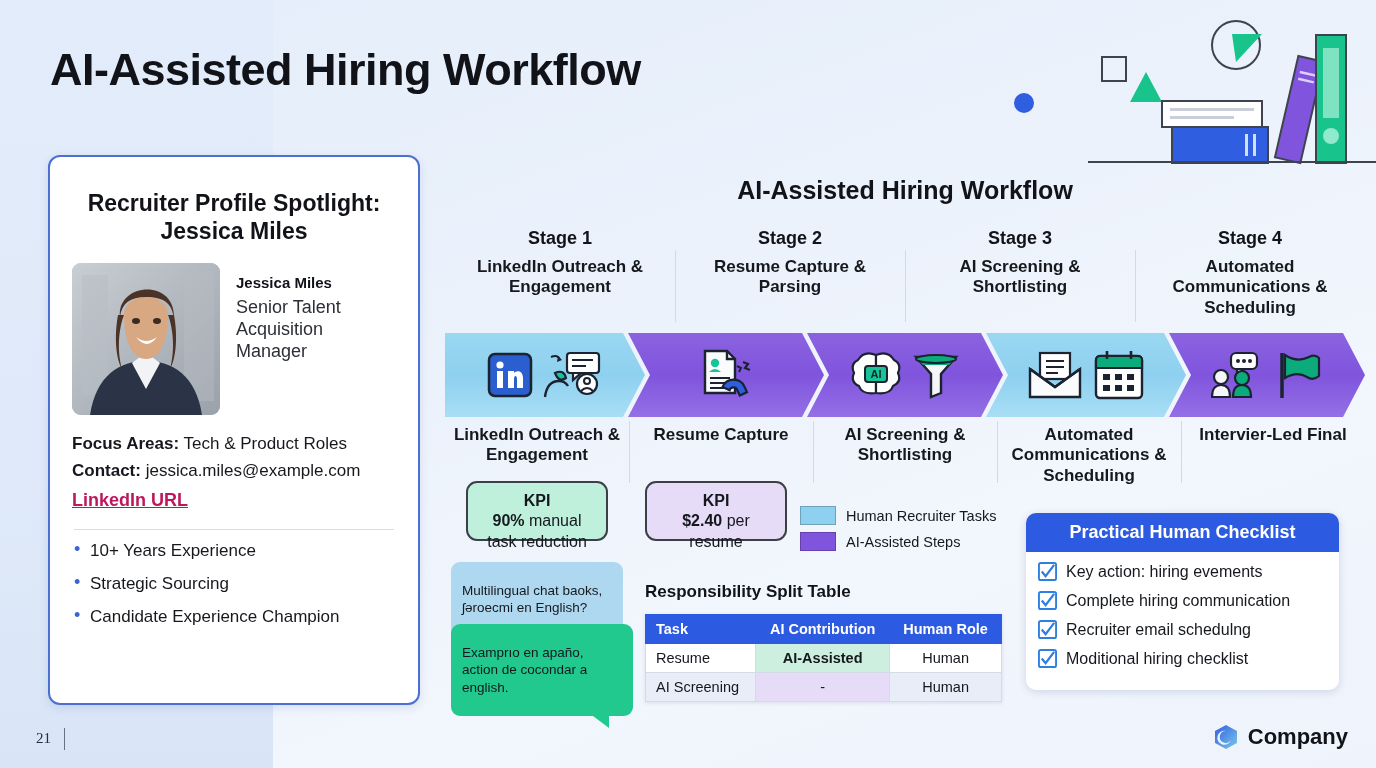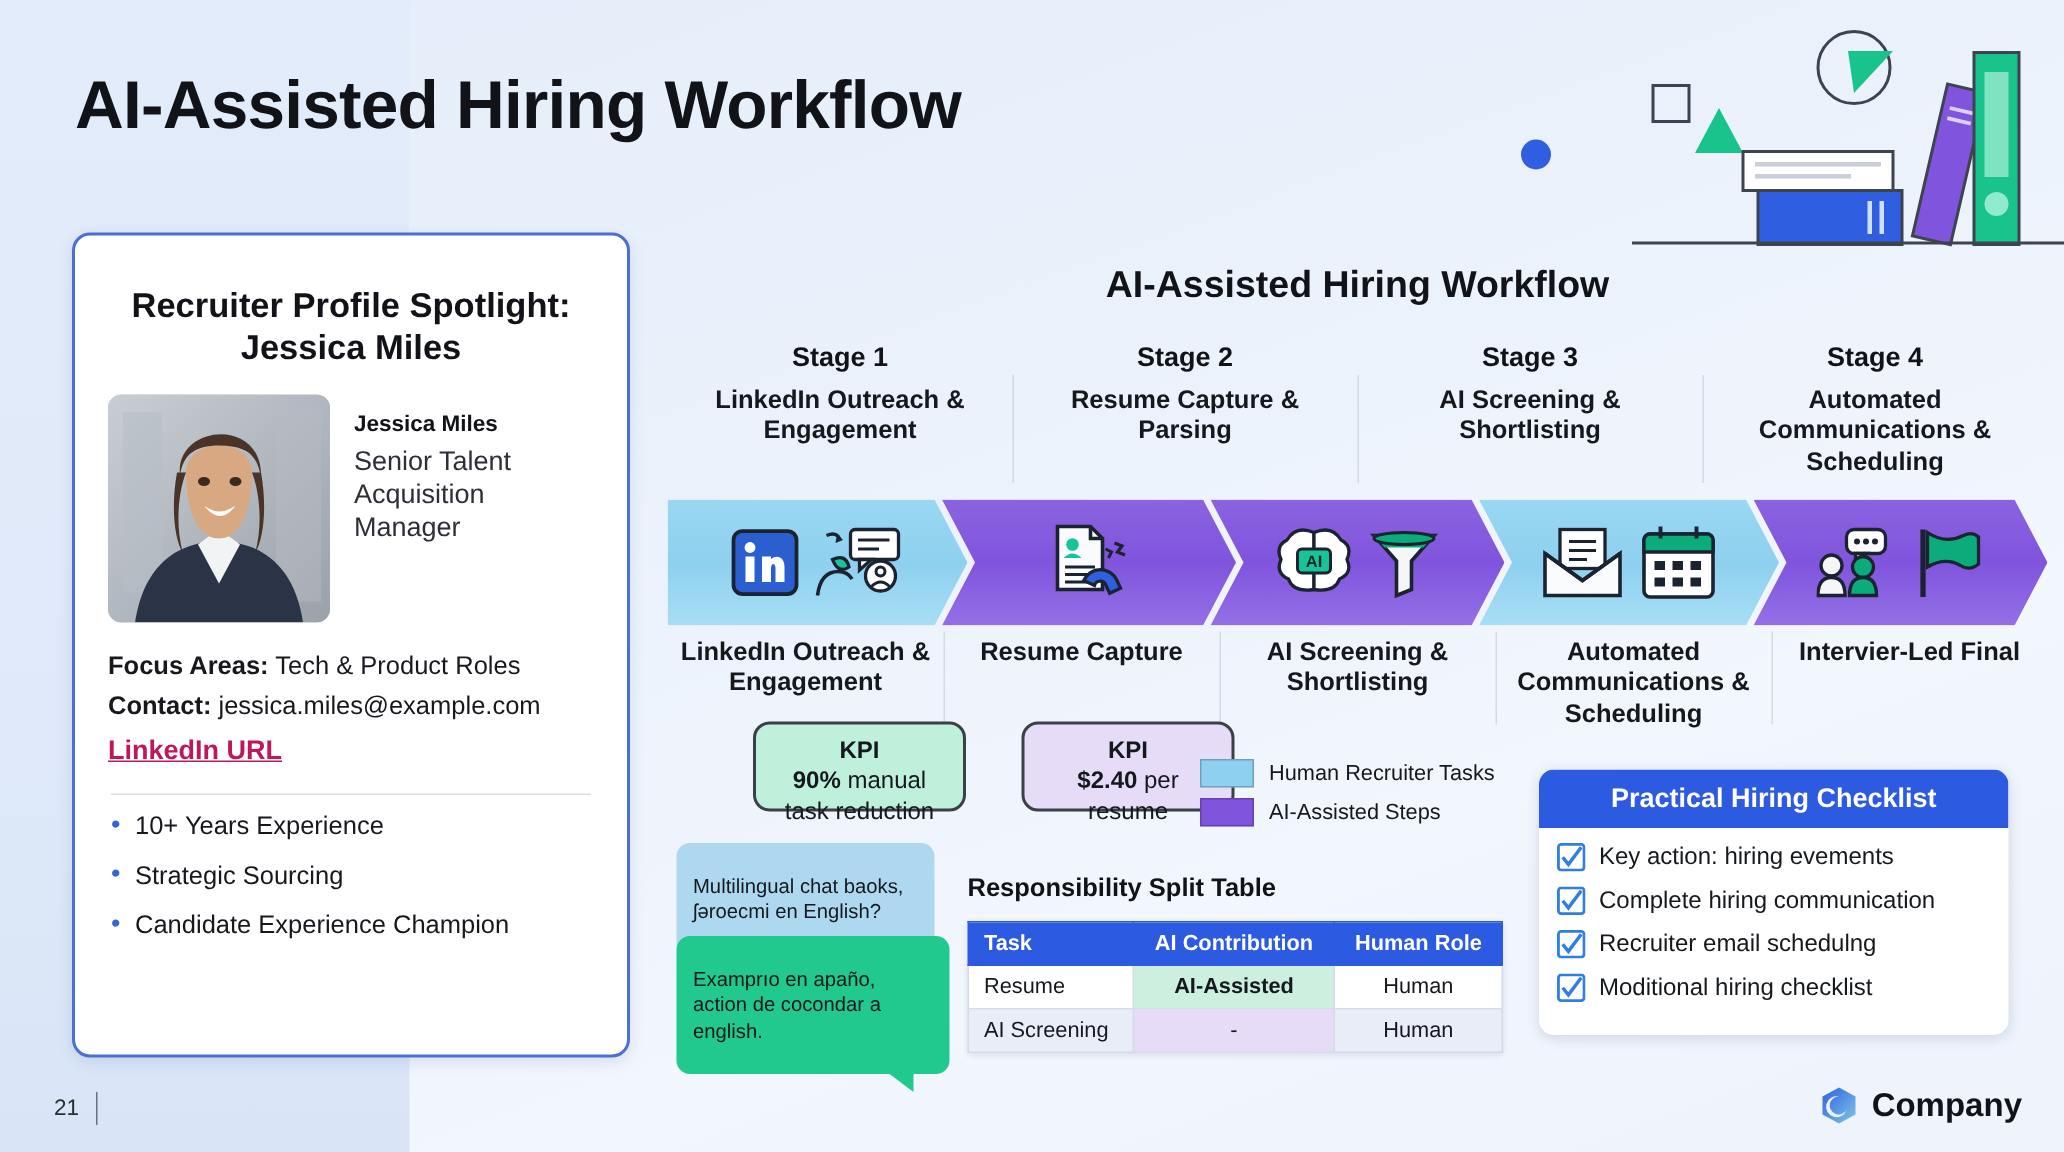--- a/index.html
+++ b/index.html
@@ -62,21 +62,21 @@
   .chev.purple{background:linear-gradient(180deg,#8b63e0 0%,#8054dd 50%,#9470e6 100%);}
 
   
   .sublabels{position:absolute;left:445px;top:425px;width:920px;height:70px;display:flex;}
   .sublabel{flex:1 1 0;text-align:center;padding:0 4px;box-sizing:border-box;position:relative;
     font-size:17px;font-weight:bold;color:#15181d;line-height:1.2;}
   .sublabel + .sublabel:before{content:"";position:absolute;left:0;top:-4px;width:1px;height:62px;background:#d3dae6;}
 
   
   .kpi{position:absolute;border-radius:11px;box-sizing:border-box;text-align:center;
-    font-size:16px;color:#15181d;line-height:1.28;padding:8px 10px;margin-left:36px;}
+    font-size:16px;color:#15181d;line-height:1.28;padding:8px 10px;}
   .kpi b{font-weight:bold;}
   .kpi-green{left:466px;top:481px;width:142px;height:60px;background:#bff0dc;border:2px solid #3c4046;}
   .kpi-purple{left:645px;top:481px;width:142px;height:60px;background:#e6dcf8;border:2px solid #3c4046;}
 
   
   .legend{position:absolute;left:800px;top:506px;font-size:14.5px;color:#15181d;}
   .legend-row{display:flex;align-items:center;gap:10px;margin-bottom:7px;}
   .sw{width:34px;height:17px;border:1px solid rgba(0,0,0,.22);}
 
   
@@ -104,21 +104,21 @@
 
   
   .chk{position:absolute;left:1026px;top:513px;width:313px;border-radius:10px;overflow:hidden;
     background:#fff;box-shadow:0 2px 9px rgba(30,50,110,.16);}
   .chk-head{background:#2c5ae0;color:#fff;font-size:18px;font-weight:bold;text-align:center;padding:9px 6px;}
   .chk-body{padding:10px 12px 12px 12px;}
   .chk-item{display:flex;align-items:center;gap:9px;margin-bottom:10px;font-size:16px;color:#15181d;}
   .chk-box{width:19px;height:19px;flex:0 0 auto;}
 
   
-  .pagenum{position:absolute;left:36px;top:730px;font-size:15px;color:#2a2d33;}
+  .pagenum{position:absolute;left:36px;top:730px;font-size:15px;color:#2a2d33;font-family:Liberation Serif, serif;}
   .pagebar{position:absolute;left:64px;top:728px;width:1px;height:22px;background:#6a7180;}
   .brand{position:absolute;right:28px;top:724px;display:flex;align-items:center;gap:9px;}
   .brand-name{font-size:22px;font-weight:bold;color:#111318;}
 </style>
 </head>
 <body>
 
 <div class="slide">
 
   <div class="left-band"></div>
@@ -365,21 +365,21 @@
       </tr>
       <tr class="alt">
         <td>AI Screening</td>
         <td class="cell-purple">-</td>
         <td class="c">Human</td>
       </tr>
     </tbody>
   </table>
 
   <div class="chk">
-    <div class="chk-head">Practical Hiring Checklist</div>
+    <div class="chk-head">Practical Human Checklist</div>
     <div class="chk-body">
       <div class="chk-item">
         <svg class="chk-box" viewBox="0 0 20 20">
           <rect x="1" y="1" width="18" height="18" rx="2" fill="#fff" stroke="#2f7fe0" stroke-width="2"></rect>
           <path d="M4 10 l4 5 l9 -12" fill="none" stroke="#2f7fe0" stroke-width="2.4"></path>
         </svg>
         <span>Key action: hiring evements</span>
       </div>
       <div class="chk-item">
         <svg class="chk-box" viewBox="0 0 20 20">

